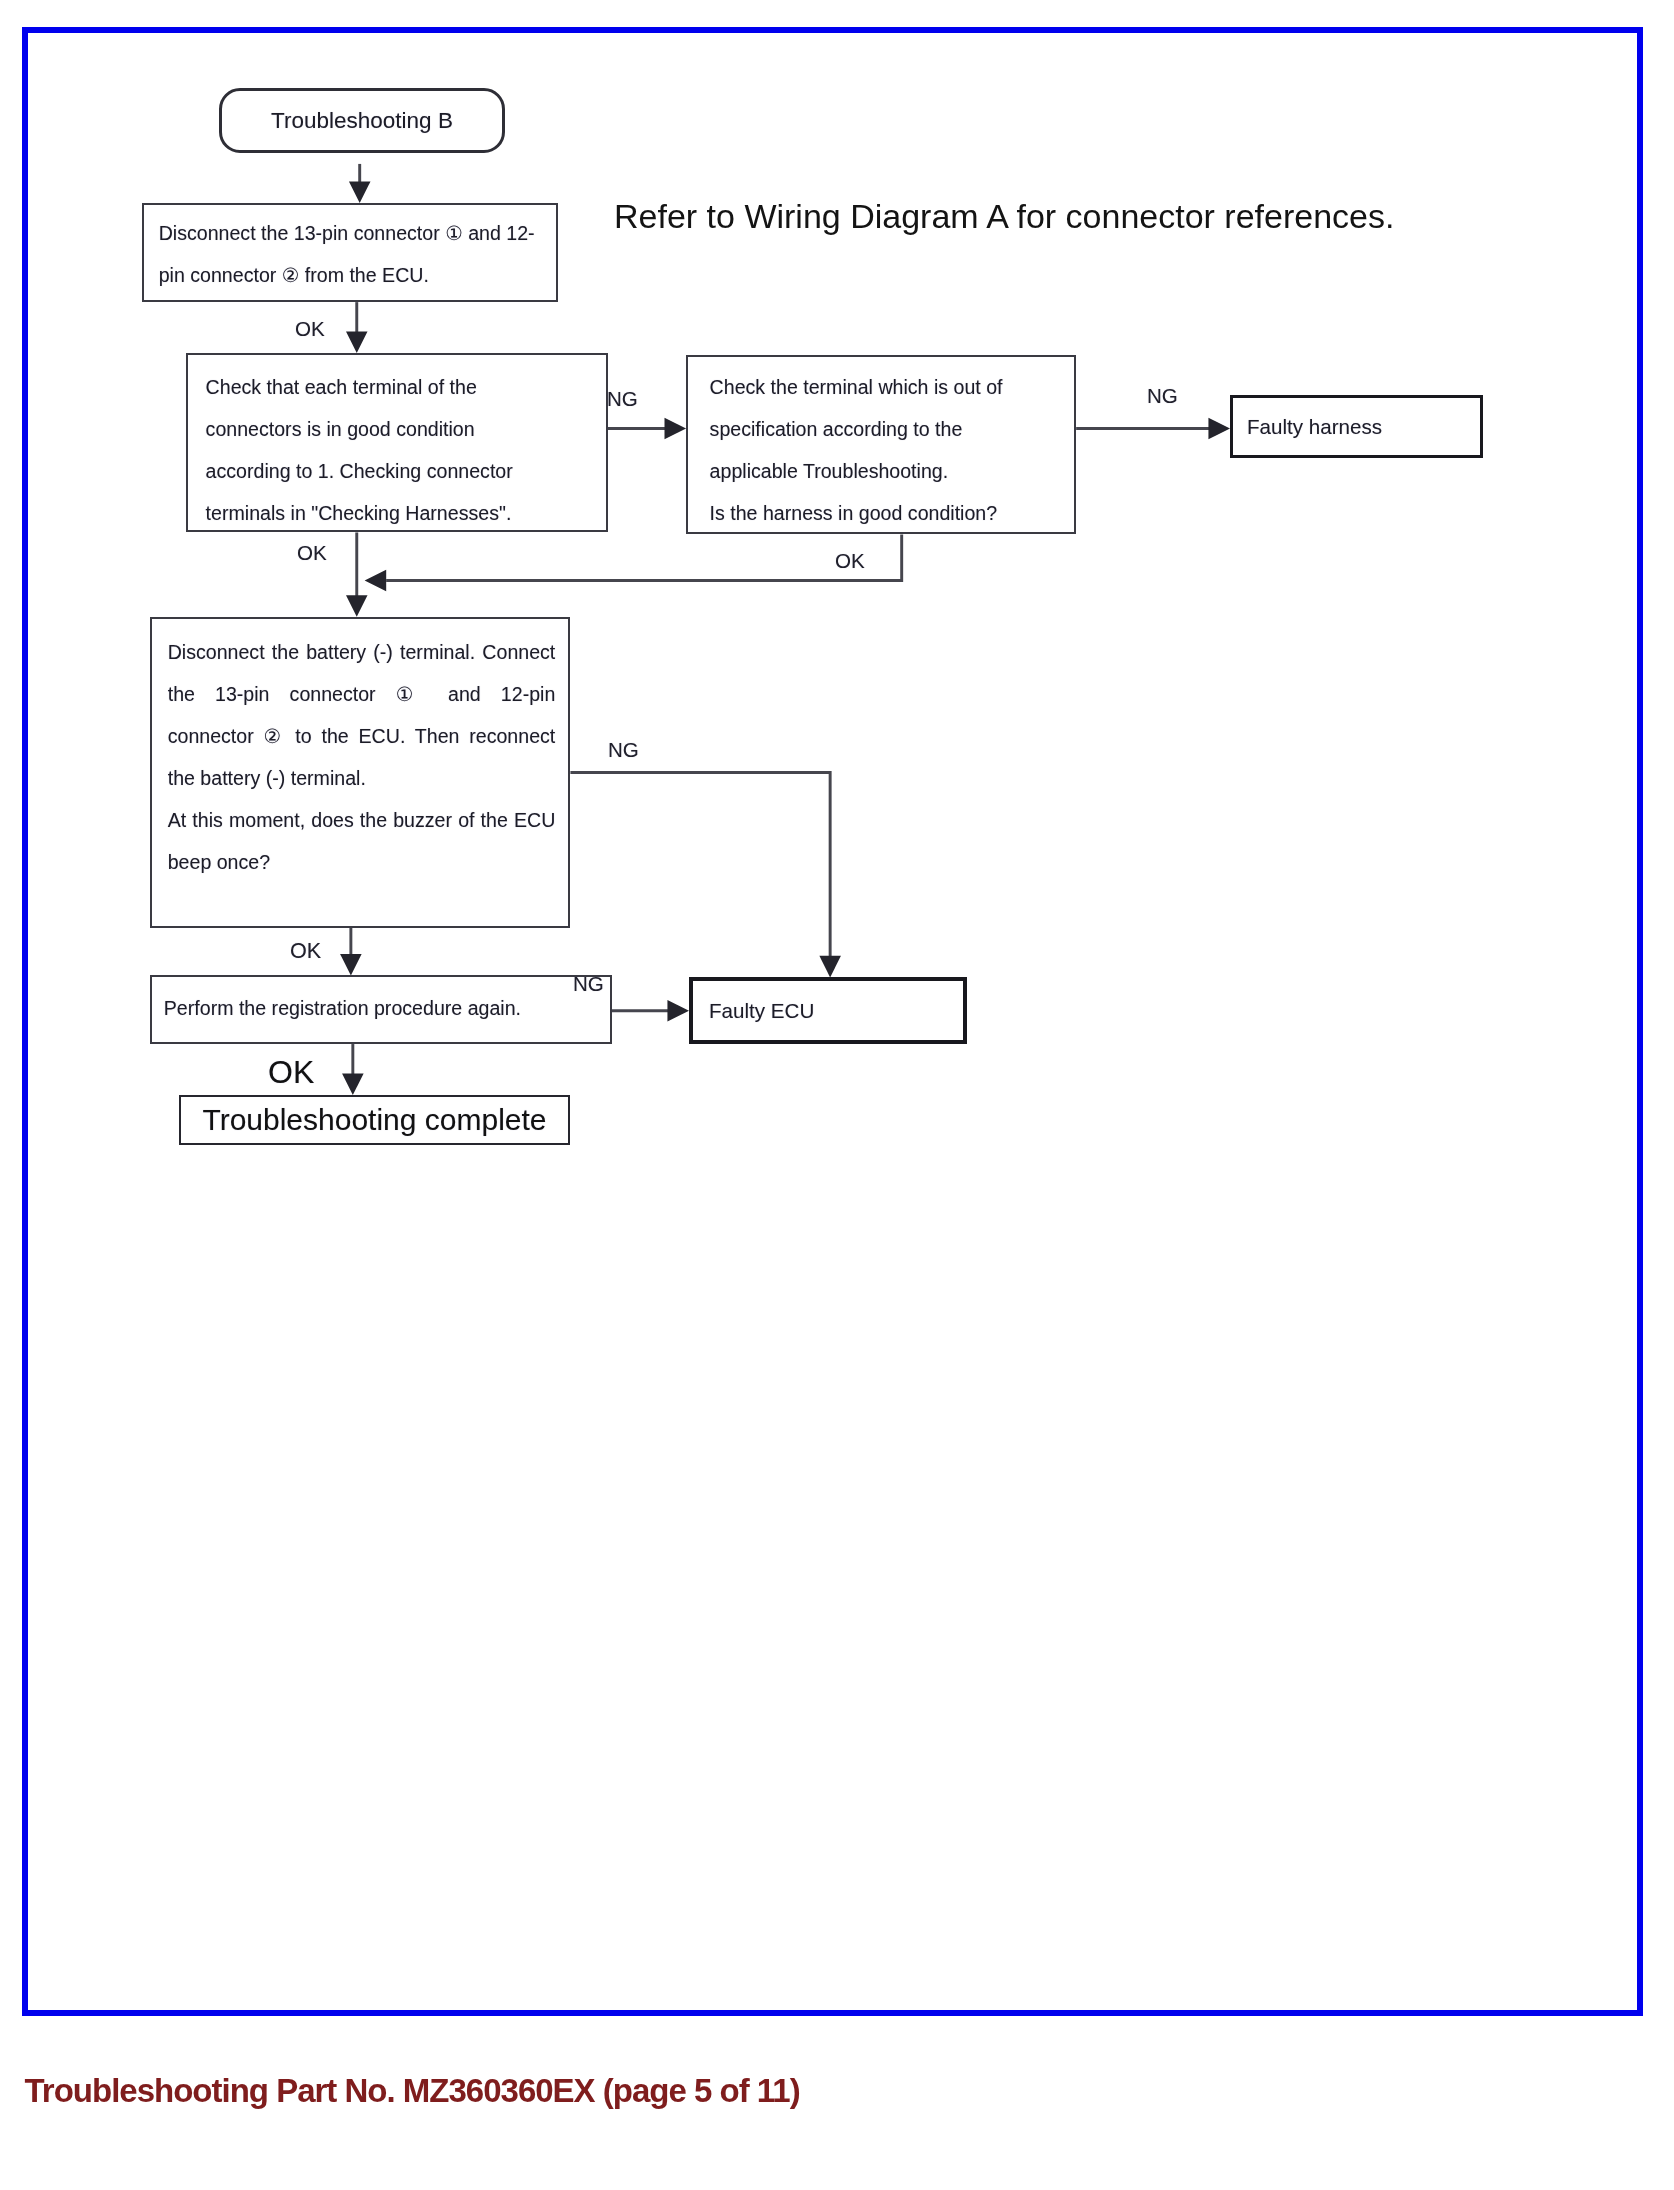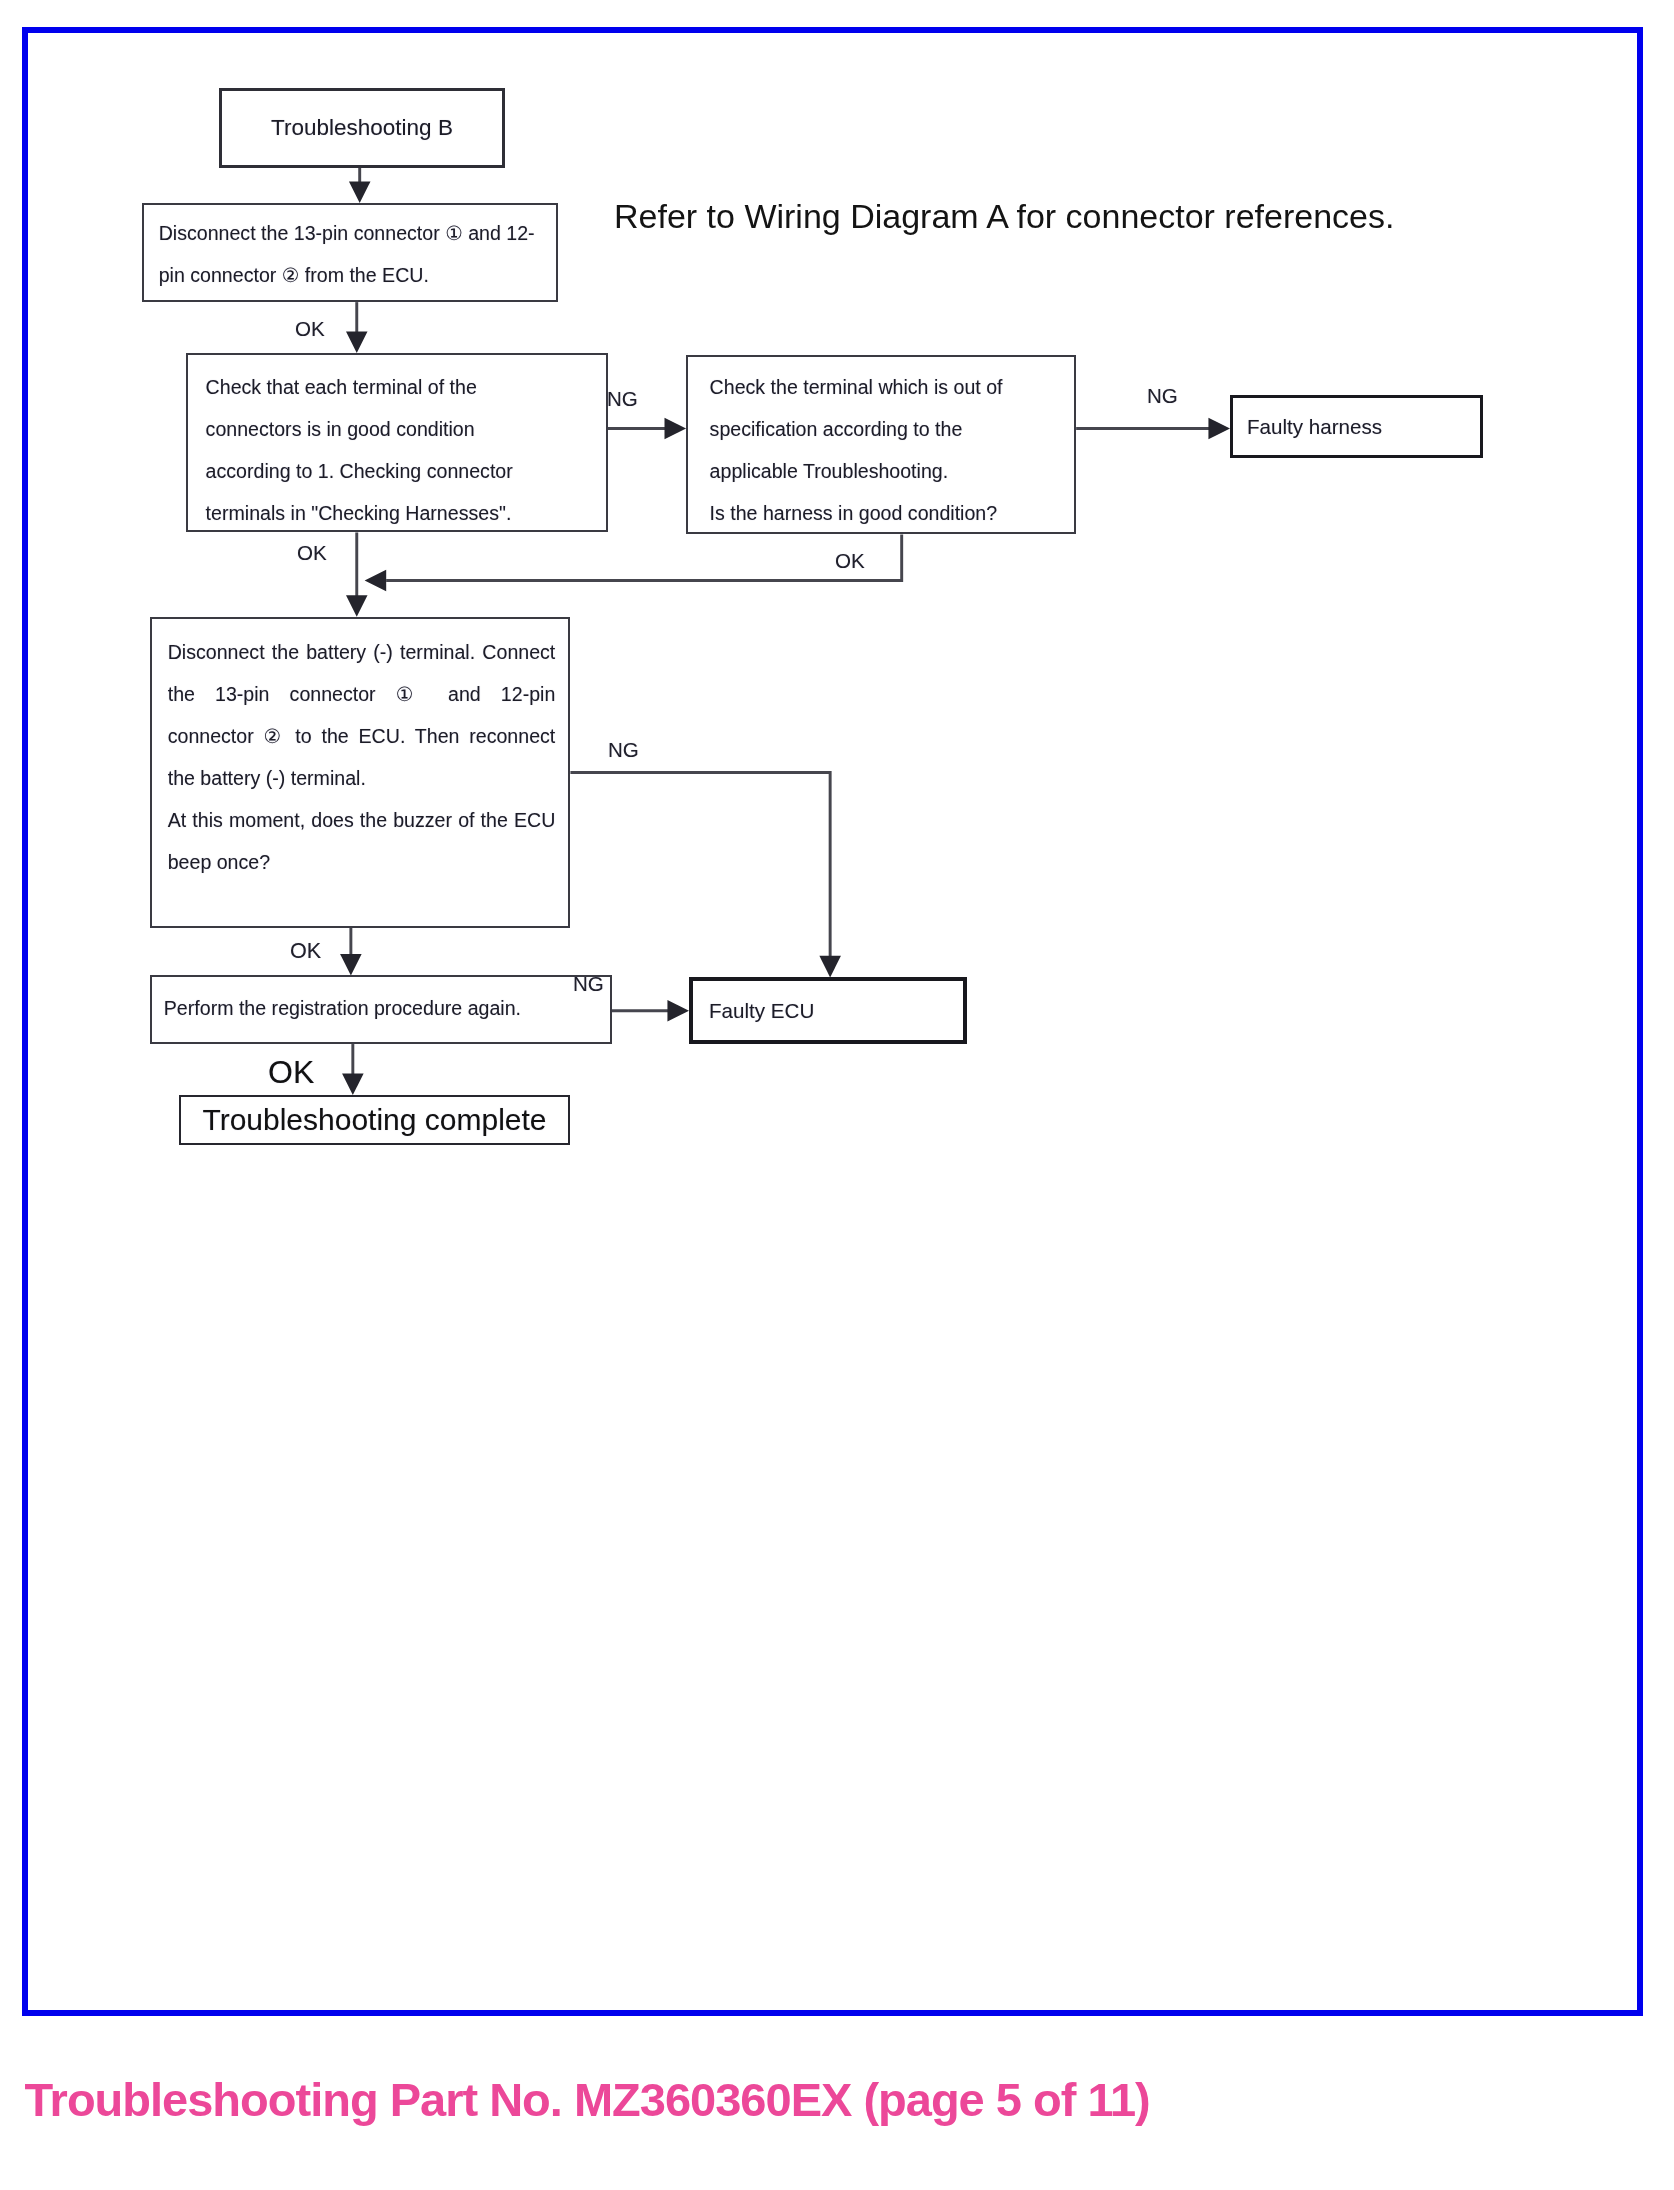--- a/index.html
+++ b/index.html
@@ -12,22 +12,22 @@
     box-sizing:border-box; border:6.9px solid #0000ee; background:transparent;
   }
   #connectors { position:absolute; left:0; top:0; pointer-events:none; }
   .box {
     position:absolute; box-sizing:border-box; background:#fff;
     border:2px solid #3a3a42; color:#1c1c26; font-size:19.6px; line-height:42px;
     text-shadow:0 0 1px rgba(70,70,130,0.35);
   }
   .thick { border:3.9px solid #18181e; }
   #node-start {
-    left:219px; top:88px; width:286px; height:80px;
-    border:3.9px solid #2e2e36; border-radius:0;
+    left:219px; top:88px; width:286px; height:65px;
+    border:3.9px solid #2e2e36; border-radius:21px;
     display:flex; align-items:center; justify-content:center; font-size:22.5px;
   }
   #node-disconnect { left:142px; top:203px; width:416px; height:99px; padding:6.9px 7.8px 0 14.7px; }
   #node-check-terminals { left:149px; top:353px; width:422px; height:179px; padding:10.8px 69px 0 17.6px;margin-left:37px; }
   #node-check-spec { left:686px; top:355px; width:390px; height:179px; padding:8.8px 41px 0 21.6px; white-space:pre-line; }
   #node-faulty-harness { left:1230px; top:395px; width:253px; height:63px; display:flex; align-items:center; padding-left:14px; font-size:20.6px; }
   #node-reconnect { left:150px; top:617px; width:420px; height:311px; padding:11.8px 12.7px 0 15.7px; text-align:justify; white-space:pre-line; }
   #node-registration { left:150px; top:975px; width:462px; height:69px; line-height:63px; padding-left:11.8px; }
   #node-faulty-ecu { left:689px; top:977px; width:278px; height:67px; border-width:4.9px; display:flex; align-items:center; padding-left:16px; font-size:20.6px; }
   #node-complete {
@@ -39,22 +39,22 @@
   #ng-label-1 { left:607px; top:387px; }
   #ng-label-2 { left:1147px; top:384px; }
   #ok-label-2 { left:297px; top:541px; }
   #ok-label-3 { left:835px; top:549px; }
   #ng-label-3 { left:608px; top:738px; }
   #ok-label-4 { left:290px; top:938px; font-size:21.6px; }
   #ng-label-4 { left:573px; top:972px; }
   #ok-label-5 { left:268px; top:1054px; font-size:32px; color:#111; }
   #wiring-note { position:absolute; left:614px; top:197px; font-size:34px; color:#141414; }
   #page-caption {
-    position:absolute; left:24.5px; top:2072px; font-size:47px; font-weight:bold;
-    color:#ec4899; letter-spacing:-1px;text-align:right;
+    position:absolute; left:24.5px; top:2072px; font-size:33px; font-weight:bold;
+    color:#7f1d1d; letter-spacing:-1px;text-align:right;
   }
 </style>
 </head>
 <body>
 
 <div id="page">
 
   <div id="frame"></div>
 
   <svg id="connectors" width="1674" height="2191" viewBox="0 0 1708 2235">

